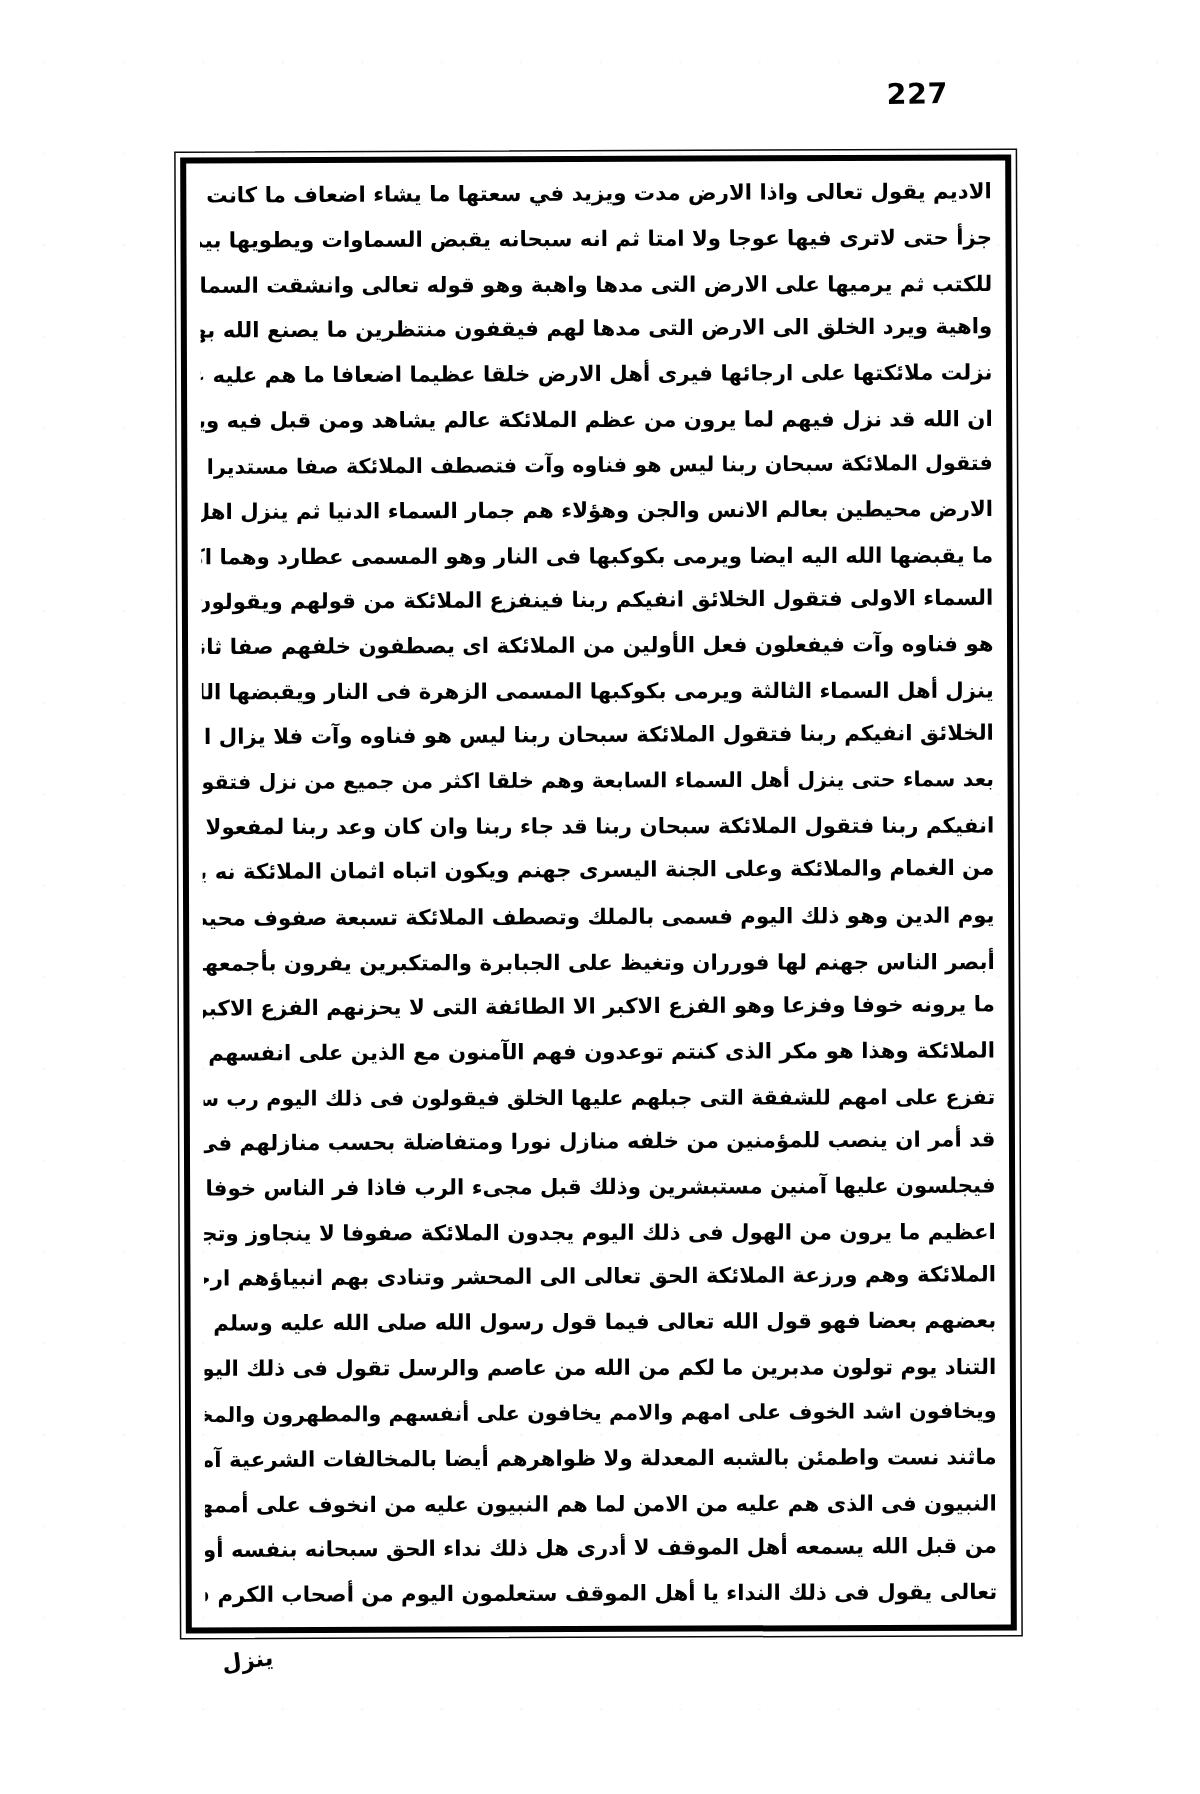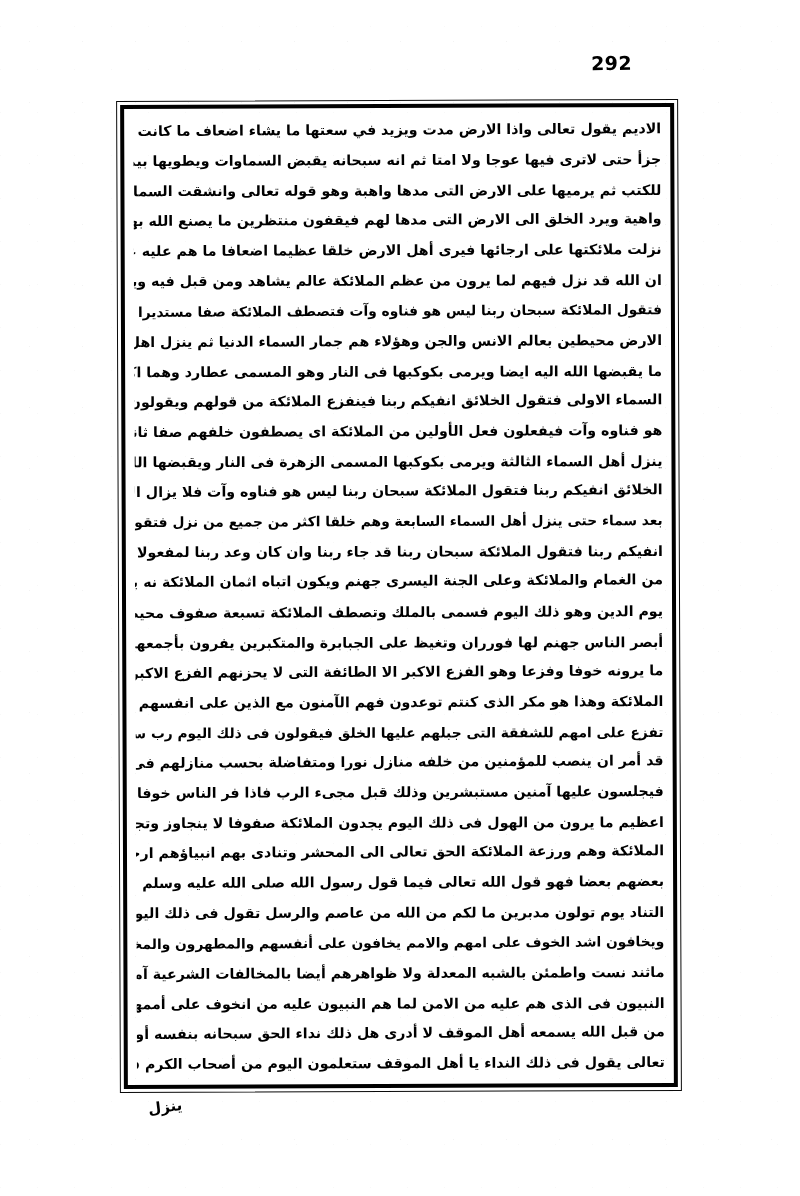--- a/index.html
+++ b/index.html
@@ -120,21 +120,21 @@
       radial-gradient(#00000015 0.5px, transparent 0.6px);
     background-size: 53px 61px, 37px 43px;
     background-position: 3px 11px, 19px 5px;
   }
 </style>
 </head>
 <body>
 
 <div id="page-sheet">
 
-  <div id="folio-number">292</div>
+  <div id="folio-number">227</div>
 
   <div id="text-frame-outer">
     <div id="text-frame-inner">
       <div id="text-body">
           <div class="text-line">الاديم يقول تعالى واذا الارض مدت ويزيد في سعتها ما يشاء اضعاف ما كانت من احدو عشرين</div>
           <div class="text-line">جزأ حتى لاترى فيها عوجا ولا امتا ثم انه سبحانه يقبض السماوات ويطويها بيمينه كطى السجل</div>
           <div class="text-line">للكتب ثم يرميها على الارض التى مدها واهبة وهو قوله تعالى وانشقت السماء فهى يومئذ</div>
           <div class="text-line">واهية ويرد الخلق الى الارض التى مدها لهم فيقفون منتظرين ما يصنع الله بهم فاذا وهت السماء</div>
           <div class="text-line">نزلت ملائكتها على ارجائها فيرى أهل الارض خلقا عظيما اضعافا ما هم عليه عددا فيضلون</div>
           <div class="text-line">ان الله قد نزل فيهم لما يرون من عظم الملائكة عالم يشاهد ومن قبل فيه ويقولون لهم افيكم ربنا</div>

